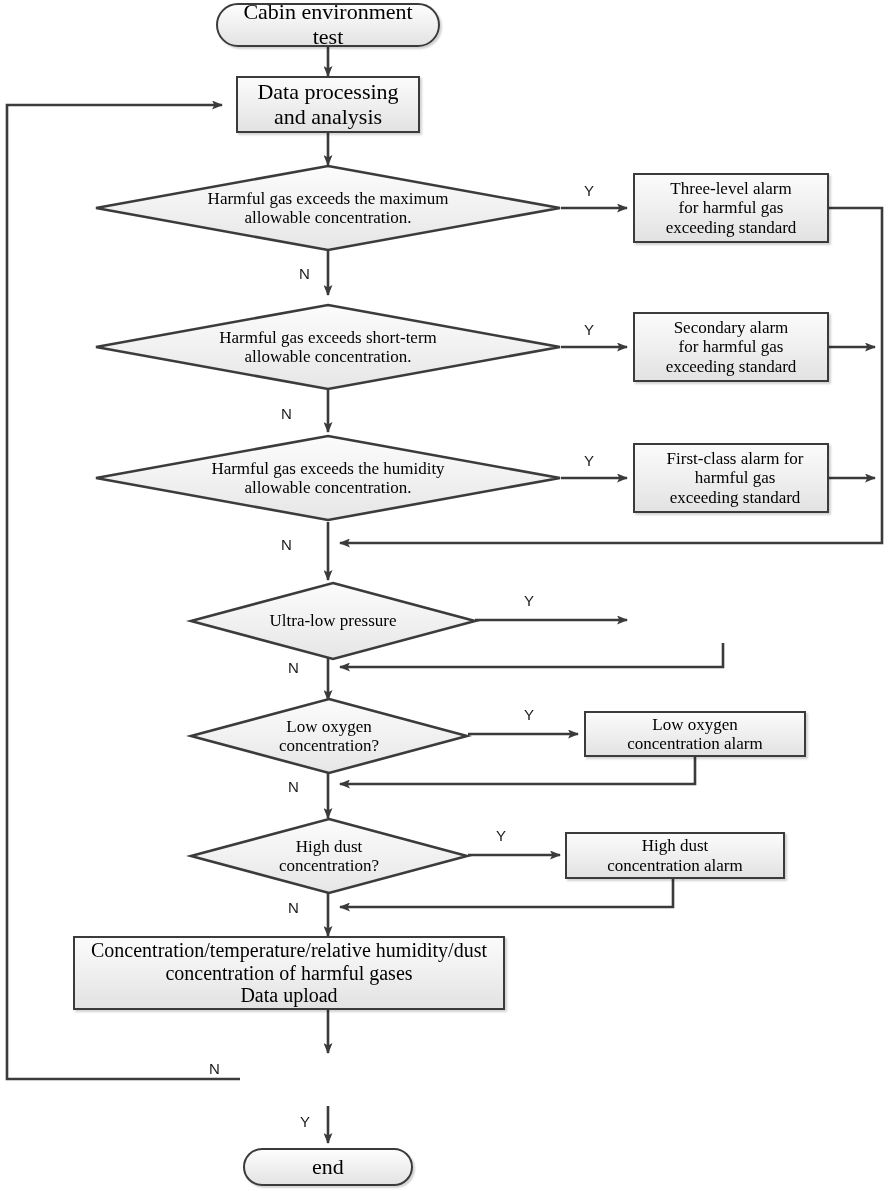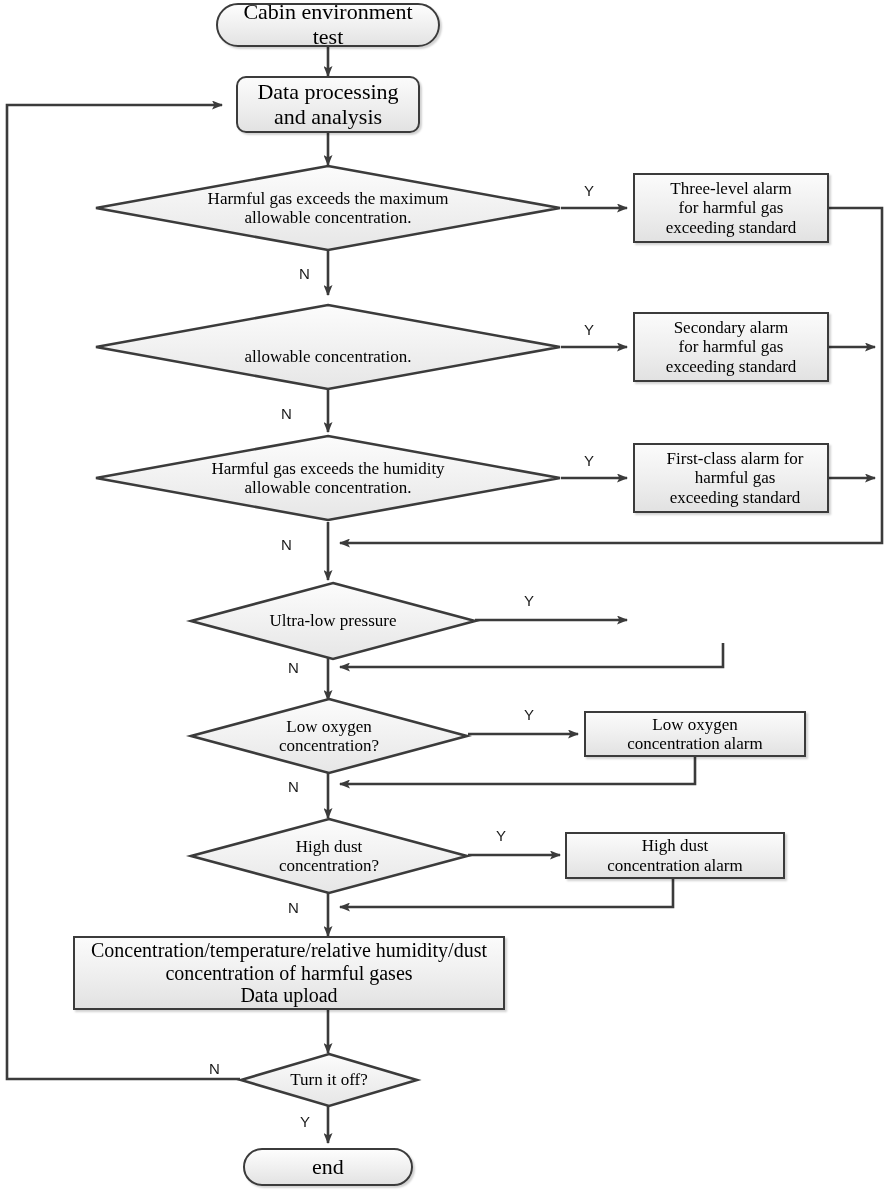--- a/index.html
+++ b/index.html
@@ -140,21 +140,21 @@
     </g>
   </svg>
 
   <div class="node term fs22" style="left:216px; top:3px; width:224px; height:44px;">
     <span>
       <span>Cabin environment</span><br>
       <span>test</span>
     </span>
   </div>
 
-  <div class="node proc fs22" style="left:236px; top:76px; width:184px; height:57px;border-radius:10px;">
+  <div class="node proc fs22" style="left:236px; top:76px; width:184px; height:57px;">
     <span>
       <span>Data processing</span><br>
       <span>and analysis</span>
     </span>
   </div>
 
   <div class="node proc fs21" style="left:633px; top:173px; width:196px; height:70px;">
     <span>
       <span>Three-level alarm</span><br>
       <span>for harmful gas</span><br>
@@ -228,21 +228,21 @@
       <defs>
         <linearGradient id="gdia2" x1="0" y1="0" x2="0" y2="1">
           <stop offset="0%" stop-color="#fcfcfc"></stop>
             <stop offset="100%" stop-color="#e6e6e6"></stop>
         </linearGradient>
       </defs>
       <polygon points="233,1 465,43 233,85 1,43" fill="url(#gdia2)" stroke="#3b3b3b" stroke-width="2.6"></polygon>
     </svg>
     <div class="dia-label fs21">
       <span>
-        <br>
+        <span>Harmful gas exceeds short-term</span><br>
         <span>allowable concentration.</span>
       </span>
     </div>
   </div>
 
   <div class="dia-wrap" style="left:95px; top:435px; width:466px; height:86px;">
     <svg width="466" height="86" viewBox="0 0 466 86" xmlns="http://www.w3.org/2000/svg">
       <defs>
         <linearGradient id="gdia3" x1="0" y1="0" x2="0" y2="1">
           <stop offset="0%" stop-color="#fcfcfc"></stop>
@@ -303,34 +303,20 @@
       <polygon points="139,1 277,38 139,75 1,38" fill="url(#gdia6)" stroke="#3b3b3b" stroke-width="2.6"></polygon>
     </svg>
     <div class="dia-label fs21">
       <span>
         <span>High dust</span><br>
         <span>concentration?</span>
       </span>
     </div>
   </div>
 
-  <div class="dia-wrap" style="left:240px; top:1053px; width:178px; height:54px;">
-    <svg width="178" height="54" viewBox="0 0 178 54" xmlns="http://www.w3.org/2000/svg">
-      <defs>
-        <linearGradient id="gdia7" x1="0" y1="0" x2="0" y2="1">
-          <stop offset="0%" stop-color="#fcfcfc"></stop>
-            <stop offset="100%" stop-color="#e6e6e6"></stop>
-        </linearGradient>
-      </defs>
-      <polygon points="89,1 177,27 89,53 1,27" fill="url(#gdia7)" stroke="#3b3b3b" stroke-width="2.6"></polygon>
-    </svg>
-    <div class="dia-label fs21">
-      <span>Turn it off?</span>
-    </div>
-  </div>
 
   <div class="edge-label" style="left:584px; top:182px;">Y</div>
   <div class="edge-label" style="left:299px; top:265px;">N</div>
 
   <div class="edge-label" style="left:584px; top:321px;">Y</div>
   <div class="edge-label" style="left:281px; top:405px;">N</div>
 
   <div class="edge-label" style="left:584px; top:452px;">Y</div>
   <div class="edge-label" style="left:281px; top:536px;">N</div>
 

